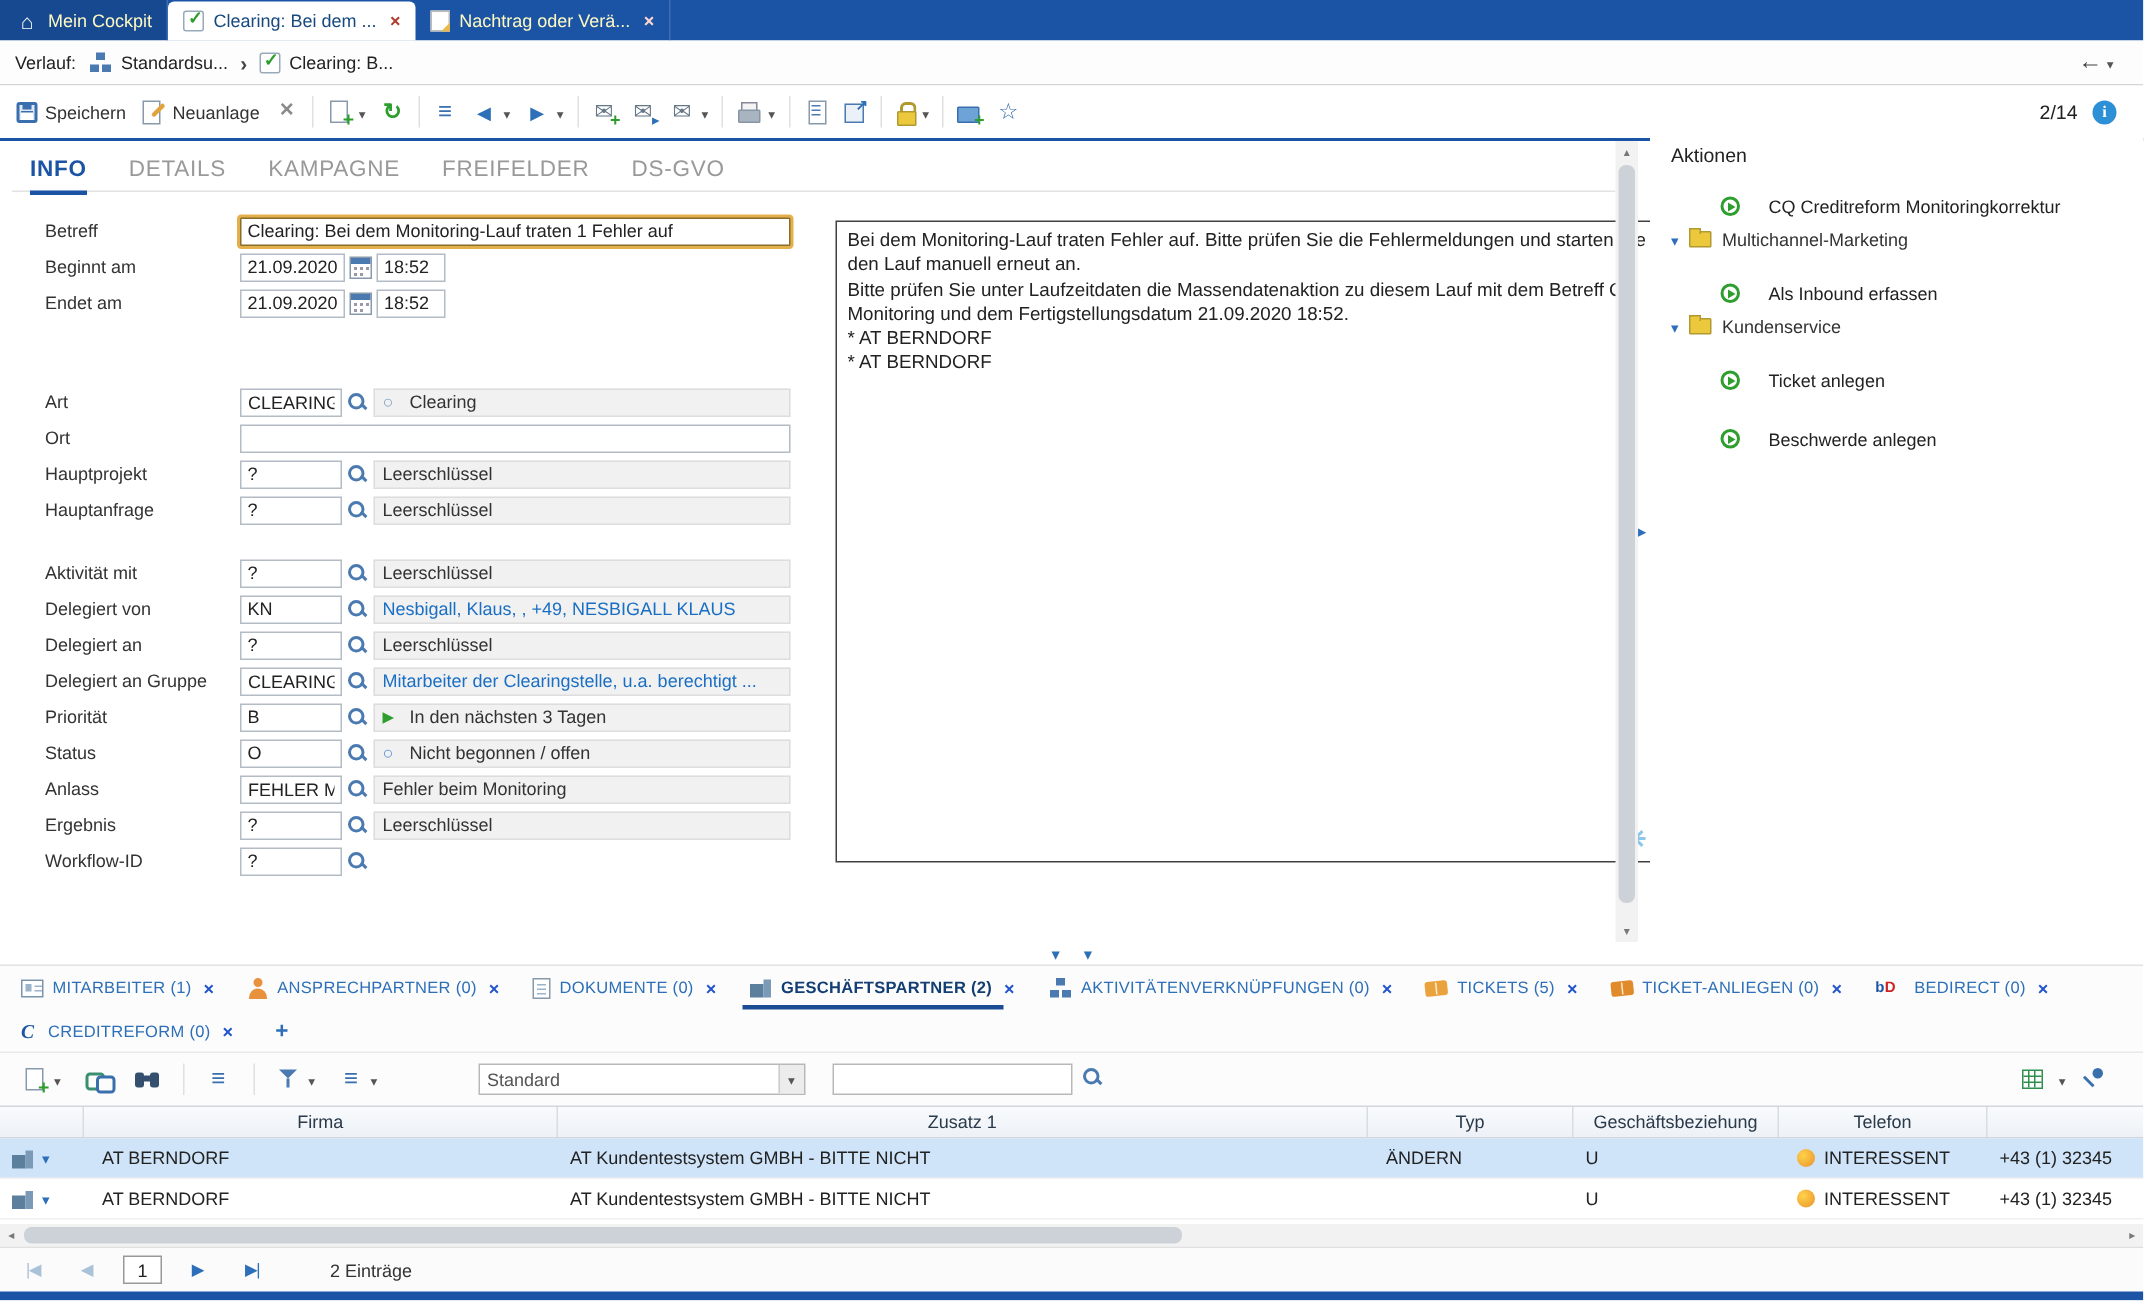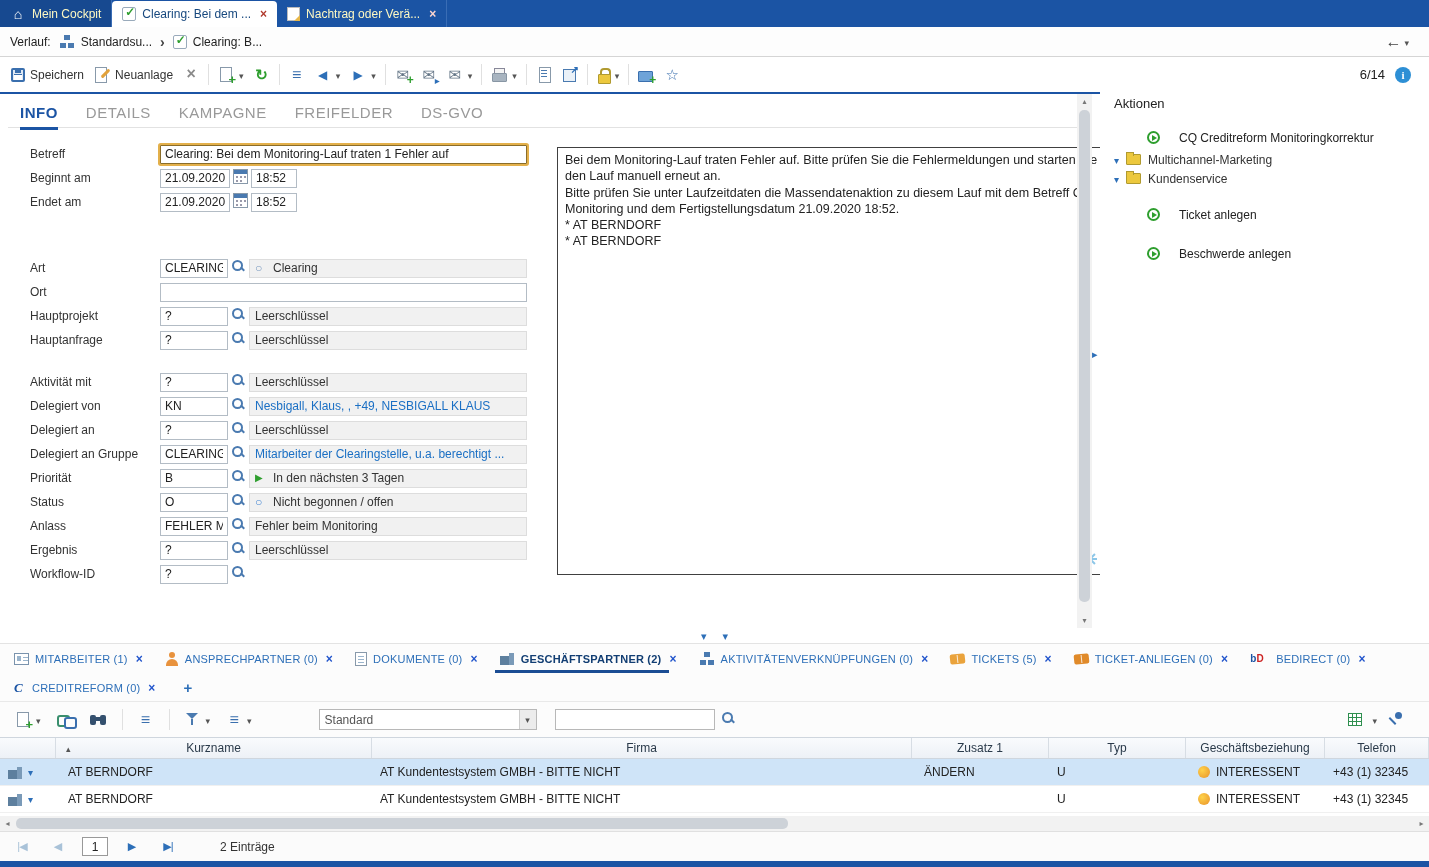--- a/index.html
+++ b/index.html
@@ -80,21 +80,21 @@
 
   
   .formpanel { position:absolute; left:8px; top:94px; width:1069px; height:534px; background:#fff; }
   .ftabs { position:absolute; left:12px; top:10px; display:flex; gap:28px; font-size:15px; letter-spacing:.5px; color:#999; }
   .ftab { padding-bottom:6px; cursor:default; }
   .ftab.active { color:#1b54a4; border-bottom:3px solid #1b54a4; font-weight:bold; }
   .ftabline { position:absolute; left:0; top:33px; width:100%; height:1px; background:#e2e2e2; }
   .fields { position:absolute; left:22px; top:48px; width:497px; }
   .frow { display:flex; align-items:center; height:24px; }
   .flabel { flex:0 0 130px; color:#333; }
-  .fctrls { flex:1; display:flex; align-items:flex-start; gap:3px; }
+  .fctrls { flex:1; display:flex; align-items:center; gap:3px; }
   .fin { height:19px; border:1px solid #b3bcc5; background:#fff; font:12px "Liberation Sans", sans-serif; padding:0 4px; color:#222; }
   .fin.full { flex:1; min-width:0; }
   .fin.code { width:68px; }
   .fin.date { width:70px; }
   .fin.time { width:46px; }
   .fin.hl { border:1px solid #8a6d2a; box-shadow:0 0 0 2px #e3b04b; border-radius:1px; }
   .fdisp { flex:1; height:19px; background:#f1f1f1; border:1px solid #ddd; display:flex; align-items:center; padding:0 5px; color:#333; white-space:nowrap; overflow:hidden; min-width:0; }
   .fdisp.link .dtext { color:#1a6fc4; }
   .dtext { overflow:hidden; text-overflow:ellipsis; }
   .fgap42 { height:42px; } .fgap18 { height:18px; }
@@ -321,21 +321,21 @@
         <span class="caret"></span>
       </div>
     <div class="tsep"></div>
     <div class="tbtn">
         <span class="i i-folderplus"></span>
       </div>
     <div class="tbtn">
         <span class="i i-star"></span>
       </div>
     <div class="tb-right">
-      <span class="counter">6/14</span>
+      <span class="counter">2/14</span>
       <span class="i i-info"></span>
     </div>
   </div>
 
   <div class="formpanel">
     <div class="ftabline"></div>
     <div class="ftabs">
       <span class="ftab active">INFO</span>
       <span class="ftab">DETAILS</span>
       <span class="ftab">KAMPAGNE</span>
@@ -519,20 +519,24 @@
     <div class="actions-title">Aktionen</div>
     <div class="aitem">
       <span class="i-play"></span>
       <span>CQ Creditreform Monitoringkorrektur</span>
     </div>
     <div class="agroup">
       <span class="tree-caret"></span>
       <span class="i-folder"></span>
       <span>Multichannel-Marketing</span>
     </div>
+    <div class="aitem">
+      <span class="i-play"></span>
+      <span>Als Inbound erfassen</span>
+    </div>
     <div class="agroup">
       <span class="tree-caret"></span>
       <span class="i-folder"></span>
       <span>Kundenservice</span>
     </div>
     <div class="aitem">
       <span class="i-play"></span>
       <span>Ticket anlegen</span>
     </div>
     <div class="aitem">
@@ -632,24 +636,20 @@
     <div class="ltb-right">
       <span class="i i-grid"></span>
       <span class="caret"></span>
       <span class="i i-pin"></span>
     </div>
   </div>
 
   <div class="tgrid">
     <div class="thead">
       <div class="th"></div>
-      <div class="th">
-        <span class="sort"></span>
-        <span>Kurzname</span>
-      </div>
       <div class="th">
           <span>Firma</span>
         </div>
       <div class="th">
           <span>Zusatz 1</span>
         </div>
       <div class="th">
           <span>Typ</span>
         </div>
       <div class="th">

